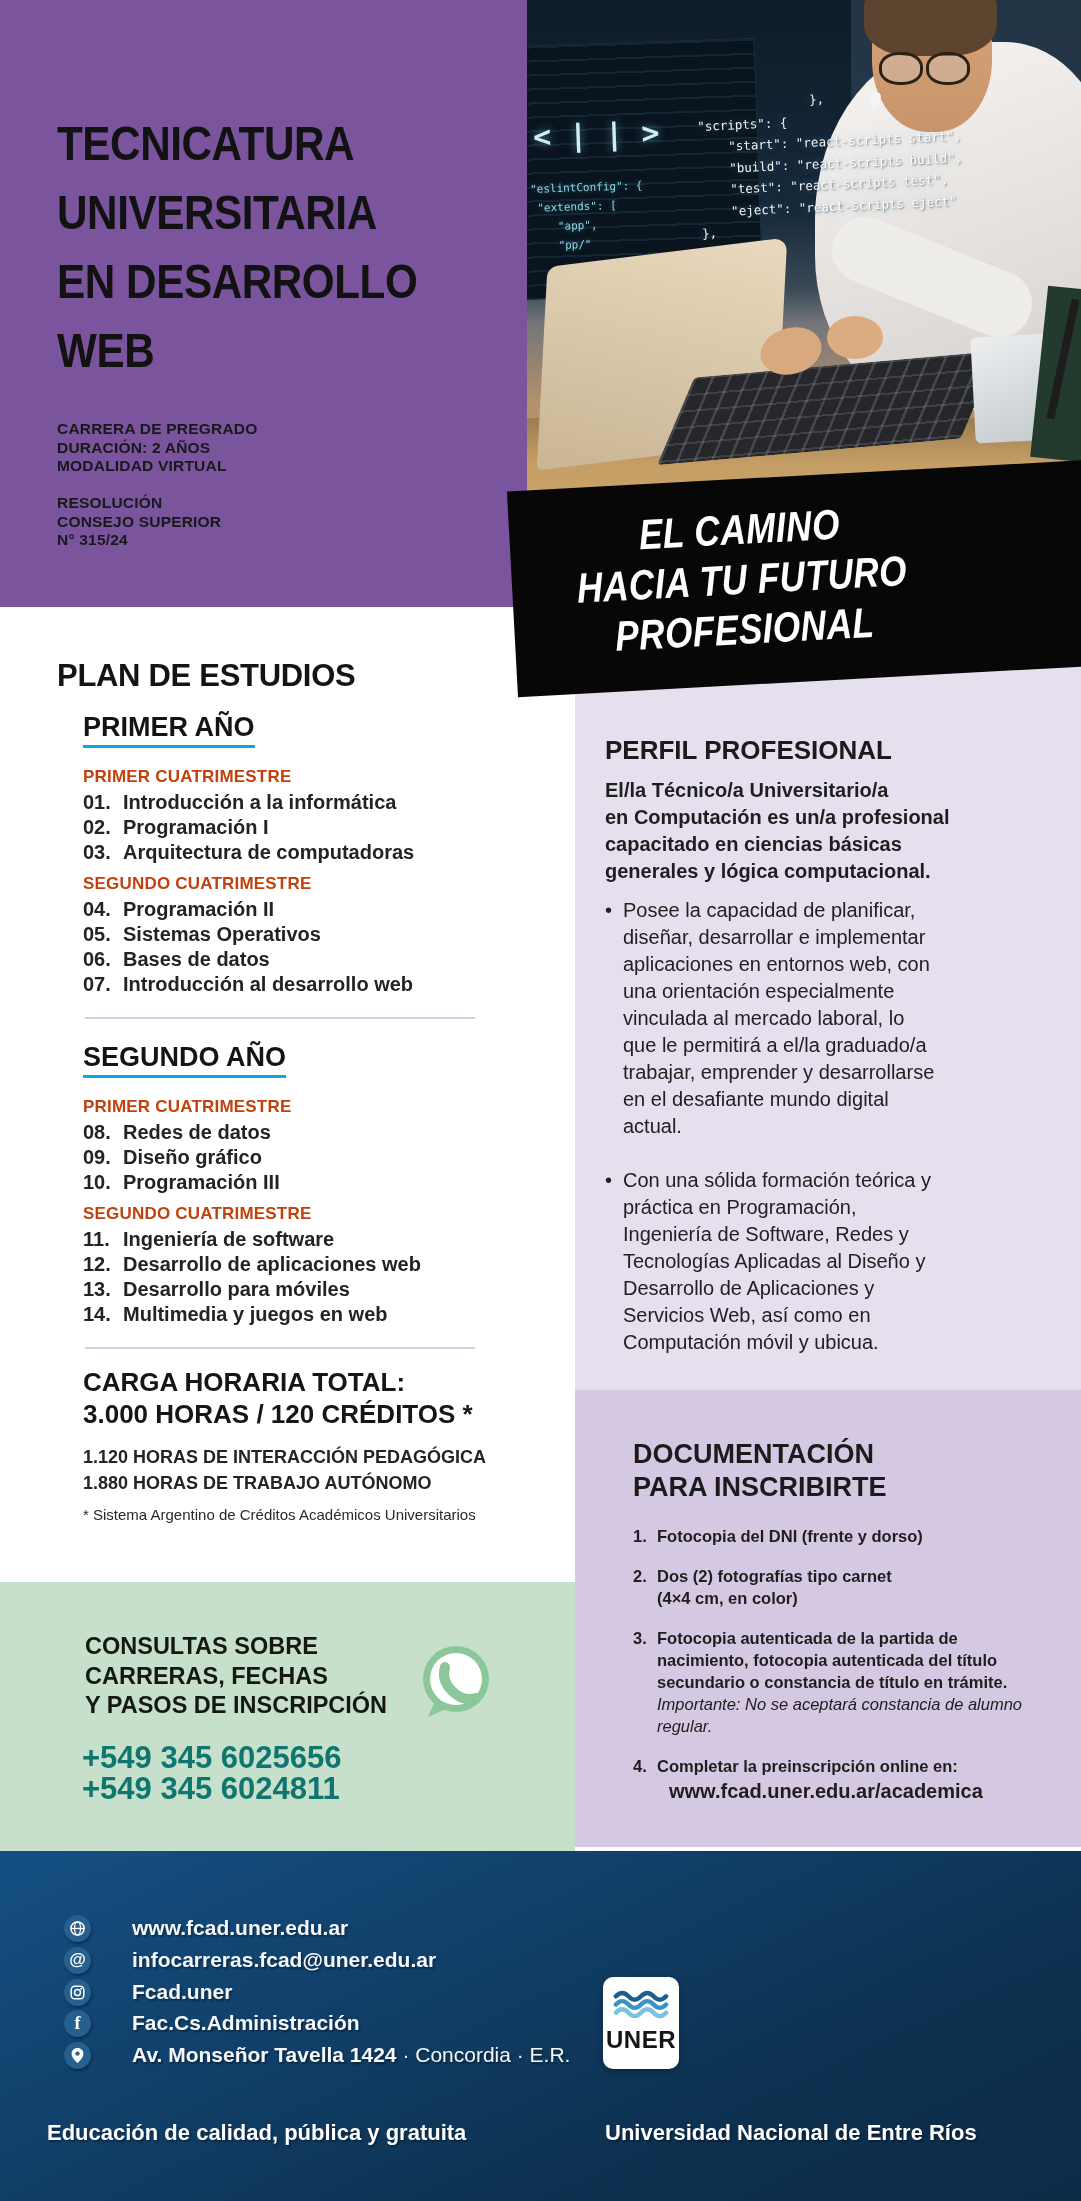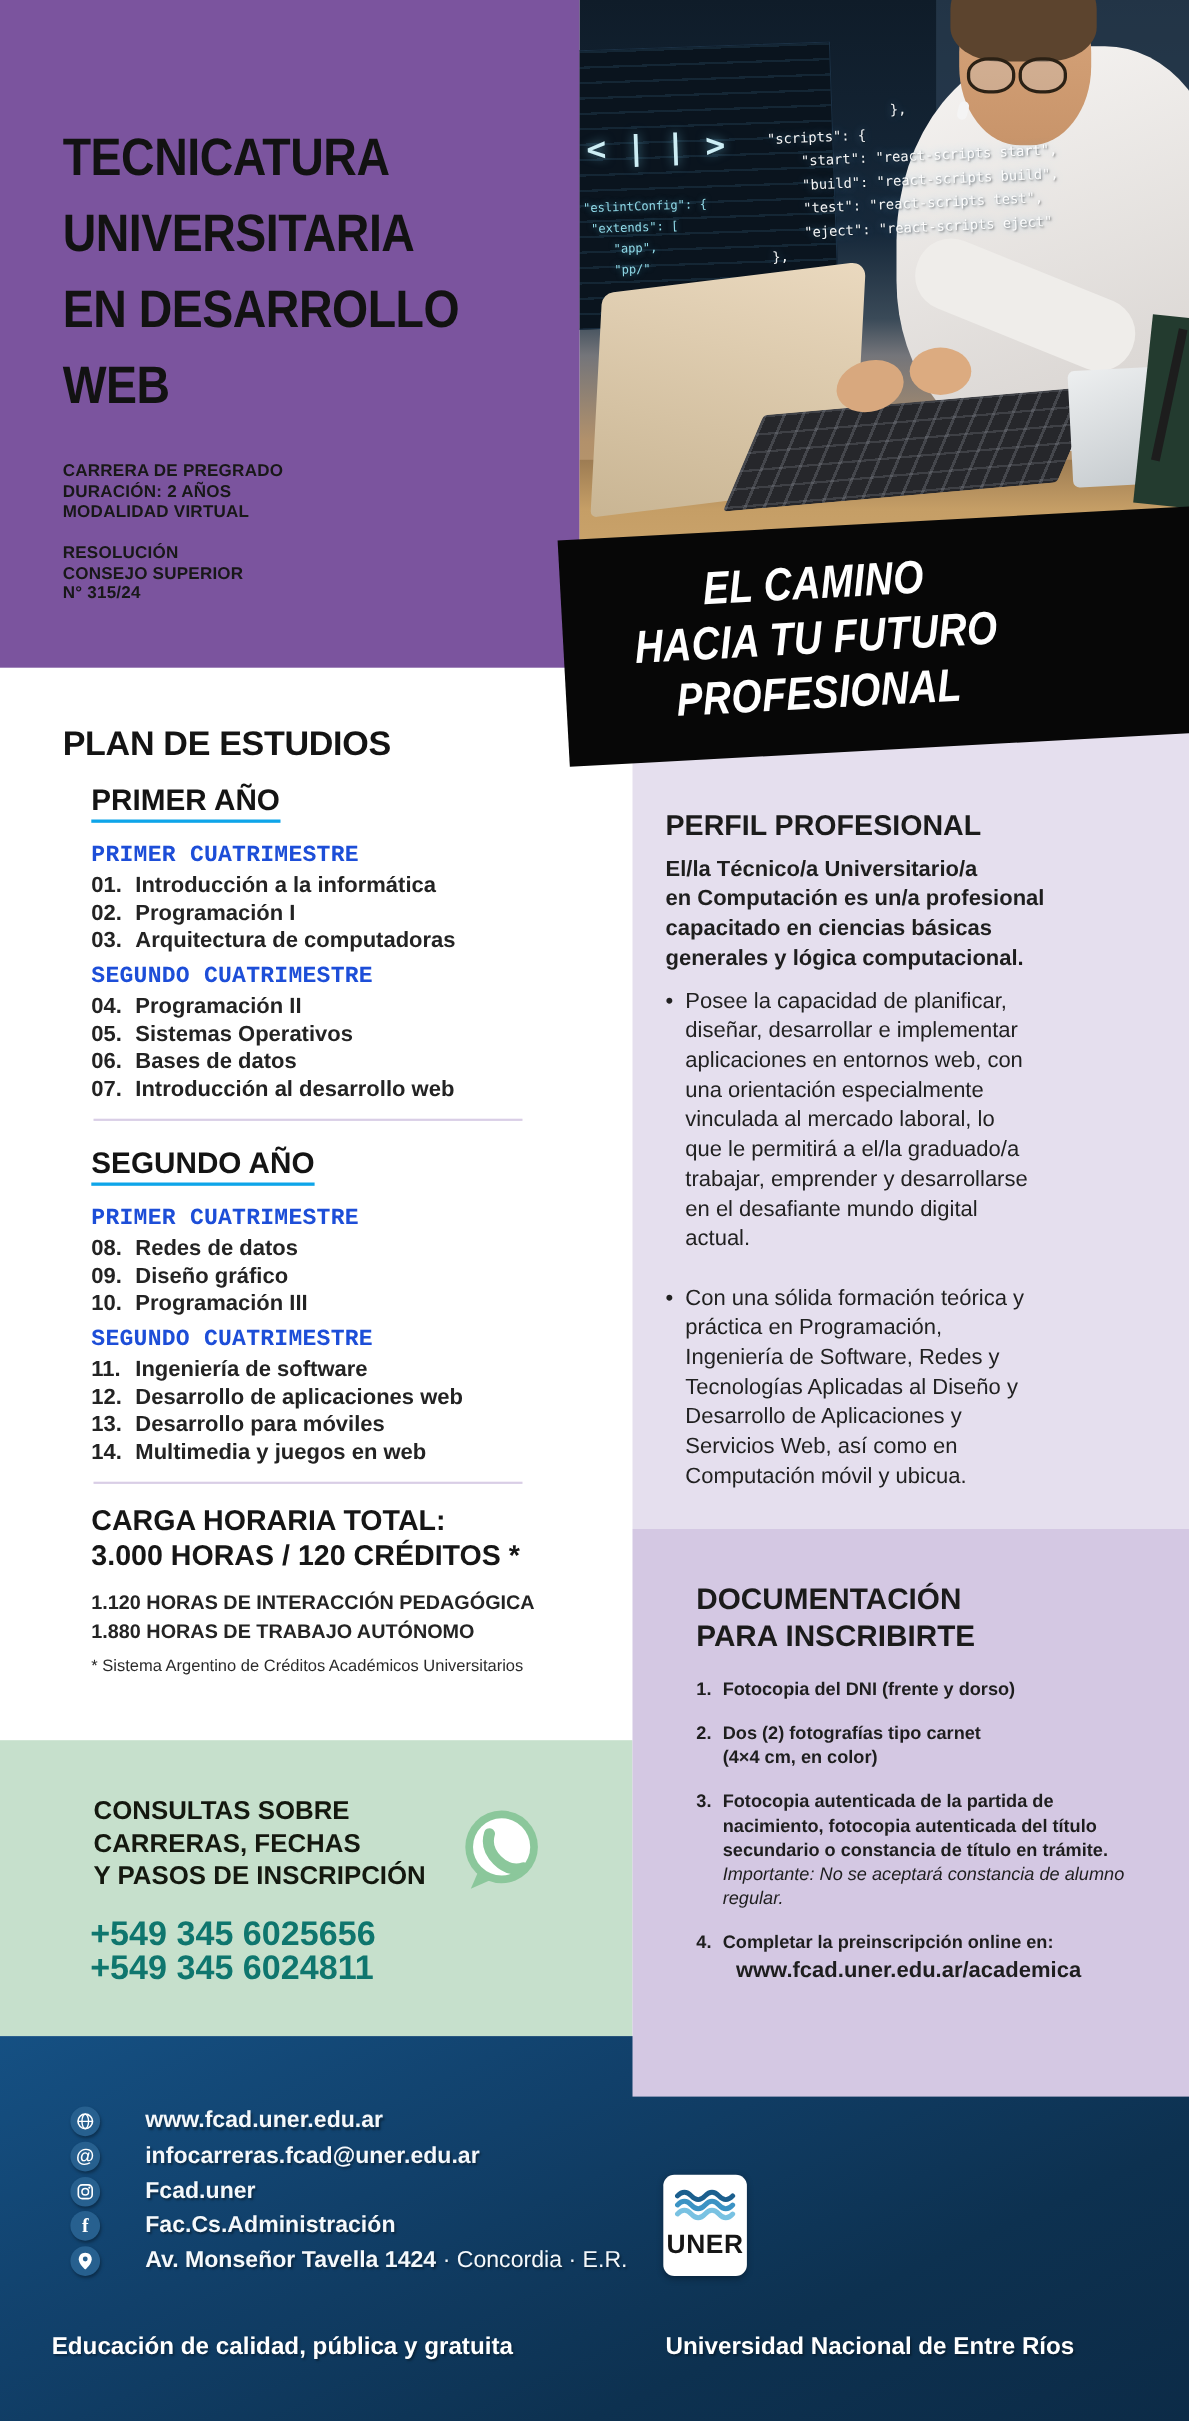--- a/index.html
+++ b/index.html
@@ -71,38 +71,38 @@
   .banner { left:512px; top:474px; width:640px; height:206px; background:#070707; transform:rotate(-3.1deg); z-index:5; }
   .banner-text { position:absolute; left:0; top:26px; width:460px; text-align:center;
                  font-size:42px; line-height:50px; font-weight:800; font-style:italic; color:#ffffff;
                  transform:scaleX(.84); transform-origin:50% 0; white-space:pre-line; letter-spacing:.5px; }
 
   
   .plan-heading { left:57px; top:658px; font-size:31px; font-weight:800; color:#141414; letter-spacing:-.3px; }
   .year { left:83px; width:420px; }
   .year-title { display:inline-block; font-size:27px; font-weight:800; color:#141414;
                 border-bottom:3px solid #0ea5e9; padding-bottom:2px; margin:0 0 10px 0; }
-  .sem-label { font-size:21px; font-weight:700; color:#1d4ed8; margin:9px 0 3px; letter-spacing:.2px;font-family:Liberation Mono, monospace; }
+  .sem-label { font-size:17px; font-weight:700; color:#c2410c; margin:9px 0 3px; letter-spacing:.2px; }
   .course { font-size:20px; line-height:25px; font-weight:700; color:#232323; }
   .cnum { display:inline-block; width:40px; }
   .divider { left:85px; width:390px; height:2px; background:#D9CEE6; }
   .d1 { top:1017px; } .d2 { top:1347px; }
   .hours-title { left:83px; top:1366px; font-size:26px; line-height:32px; font-weight:800; color:#161616; }
   .hours-detail { left:83px; top:1444px; font-size:18px; line-height:26px; font-weight:700; color:#242424; }
   .hours-note { left:83px; top:1506px; font-size:15px; font-weight:400; color:#2a2a2a;text-align:right; }
 
   
   .lavender-light { left:575px; top:645px; width:506px; height:745px; background:#E5DFEE; z-index:2; }
   .perfil-heading { position:absolute; left:30px; top:90px; font-size:26px; font-weight:800; color:#1b1b1b; }
   .perfil-intro { position:absolute; left:30px; top:132px; font-size:20px; line-height:27px; font-weight:700; color:#1e1e1e; }
   .bullets { position:absolute; left:30px; top:252px; width:440px; }
   .bullet { position:relative; padding-left:18px; margin-bottom:27px; font-size:20px; line-height:27px; color:#212121; }
   .bullet::before { content:"•"; position:absolute; left:0; top:0; }
 
-  .lavender-dark { left:575px; top:1390px; width:506px; height:516px; background:#D4C8E3; z-index:2; }
+  .lavender-dark { left:575px; top:1390px; width:506px; height:457px; background:#D4C8E3; z-index:2; }
   .doc-heading { position:absolute; left:58px; top:48px; font-size:27px; line-height:33px; font-weight:800; color:#1b1b1b; }
   .doc-items { position:absolute; left:58px; top:135px; width:420px; }
   .doc-item { display:flex; margin-bottom:15px; font-size:16.5px; line-height:22px; color:#1e1e1e; }
   .doc-num { flex:0 0 24px; font-weight:700; }
   .doc-body { flex:1; padding-right:30px; }
   .doc-bold { font-weight:700; white-space:pre-line; }
   .doc-italic { font-style:italic; font-weight:400; }
   .doc-link { display:block; font-size:20px; font-weight:700; margin:3px 0 0 12px; }
 
   

